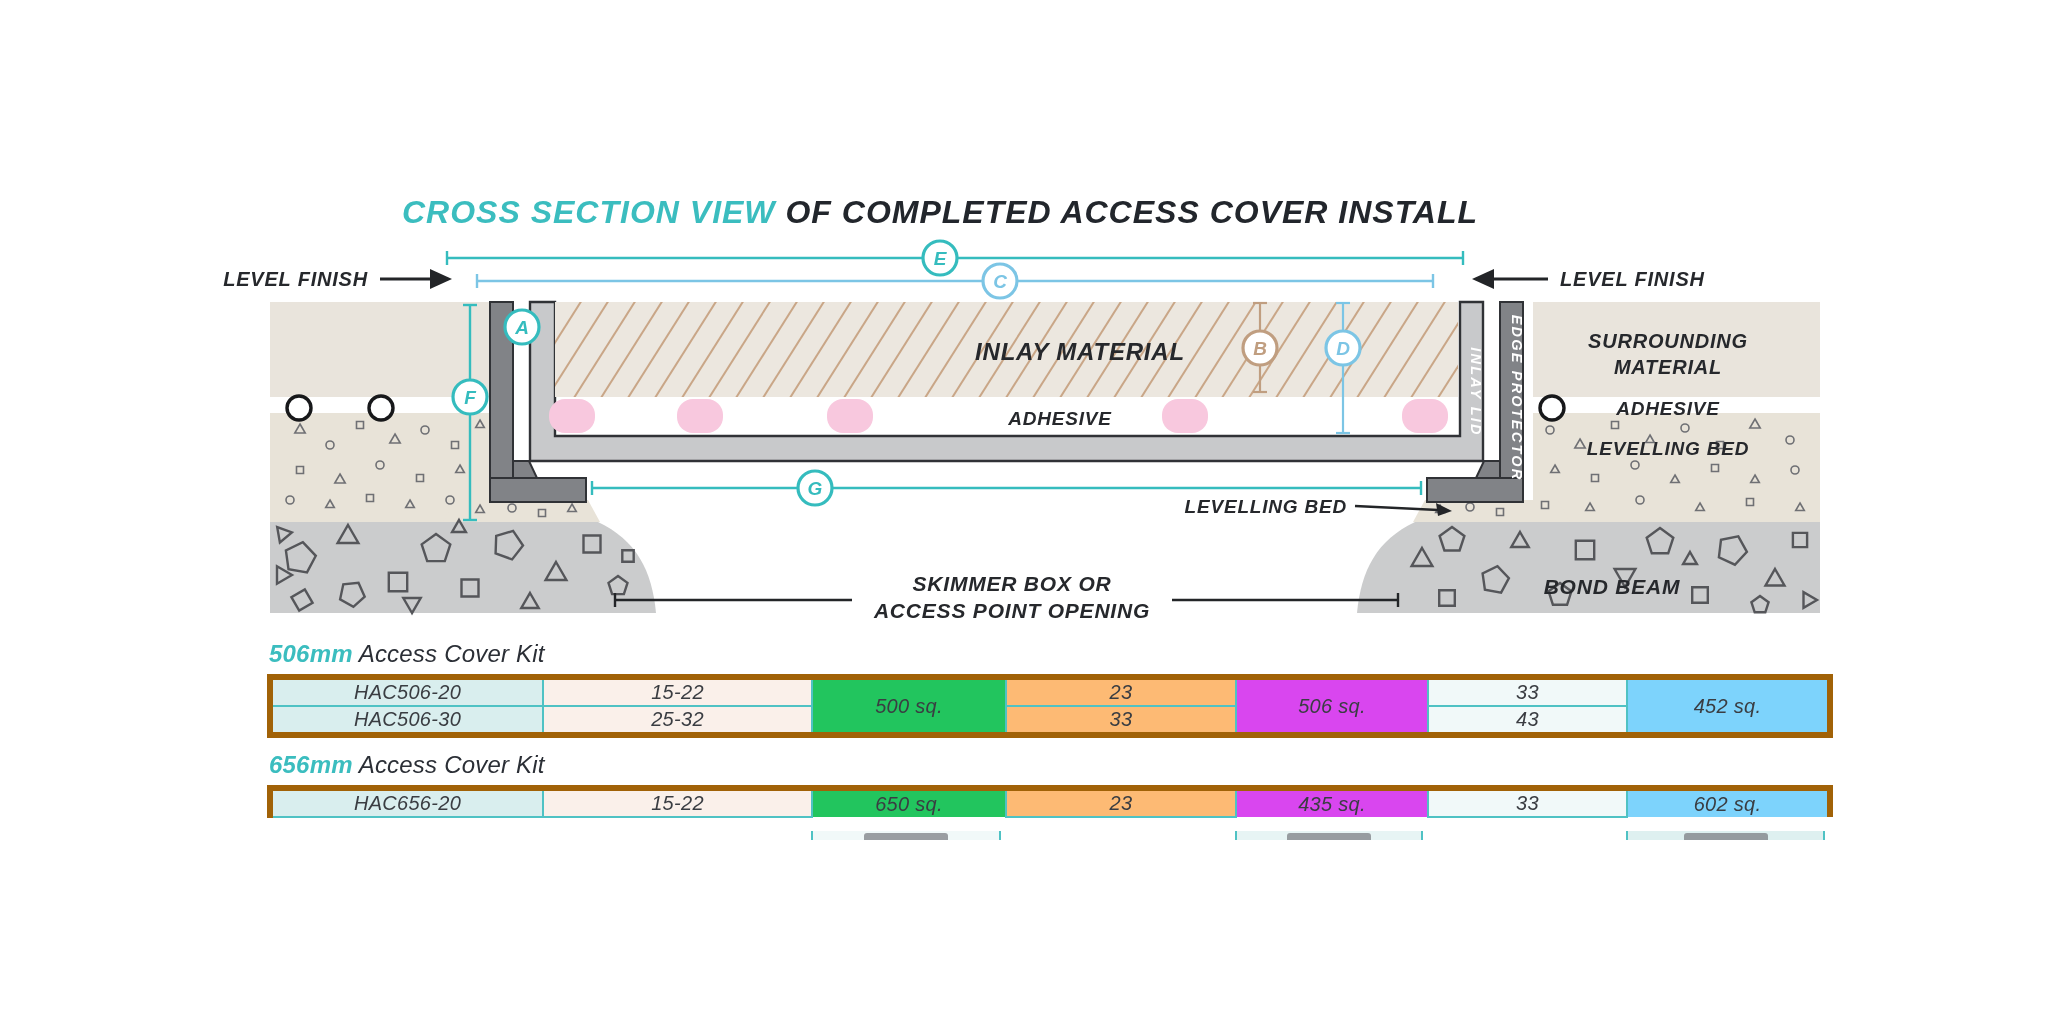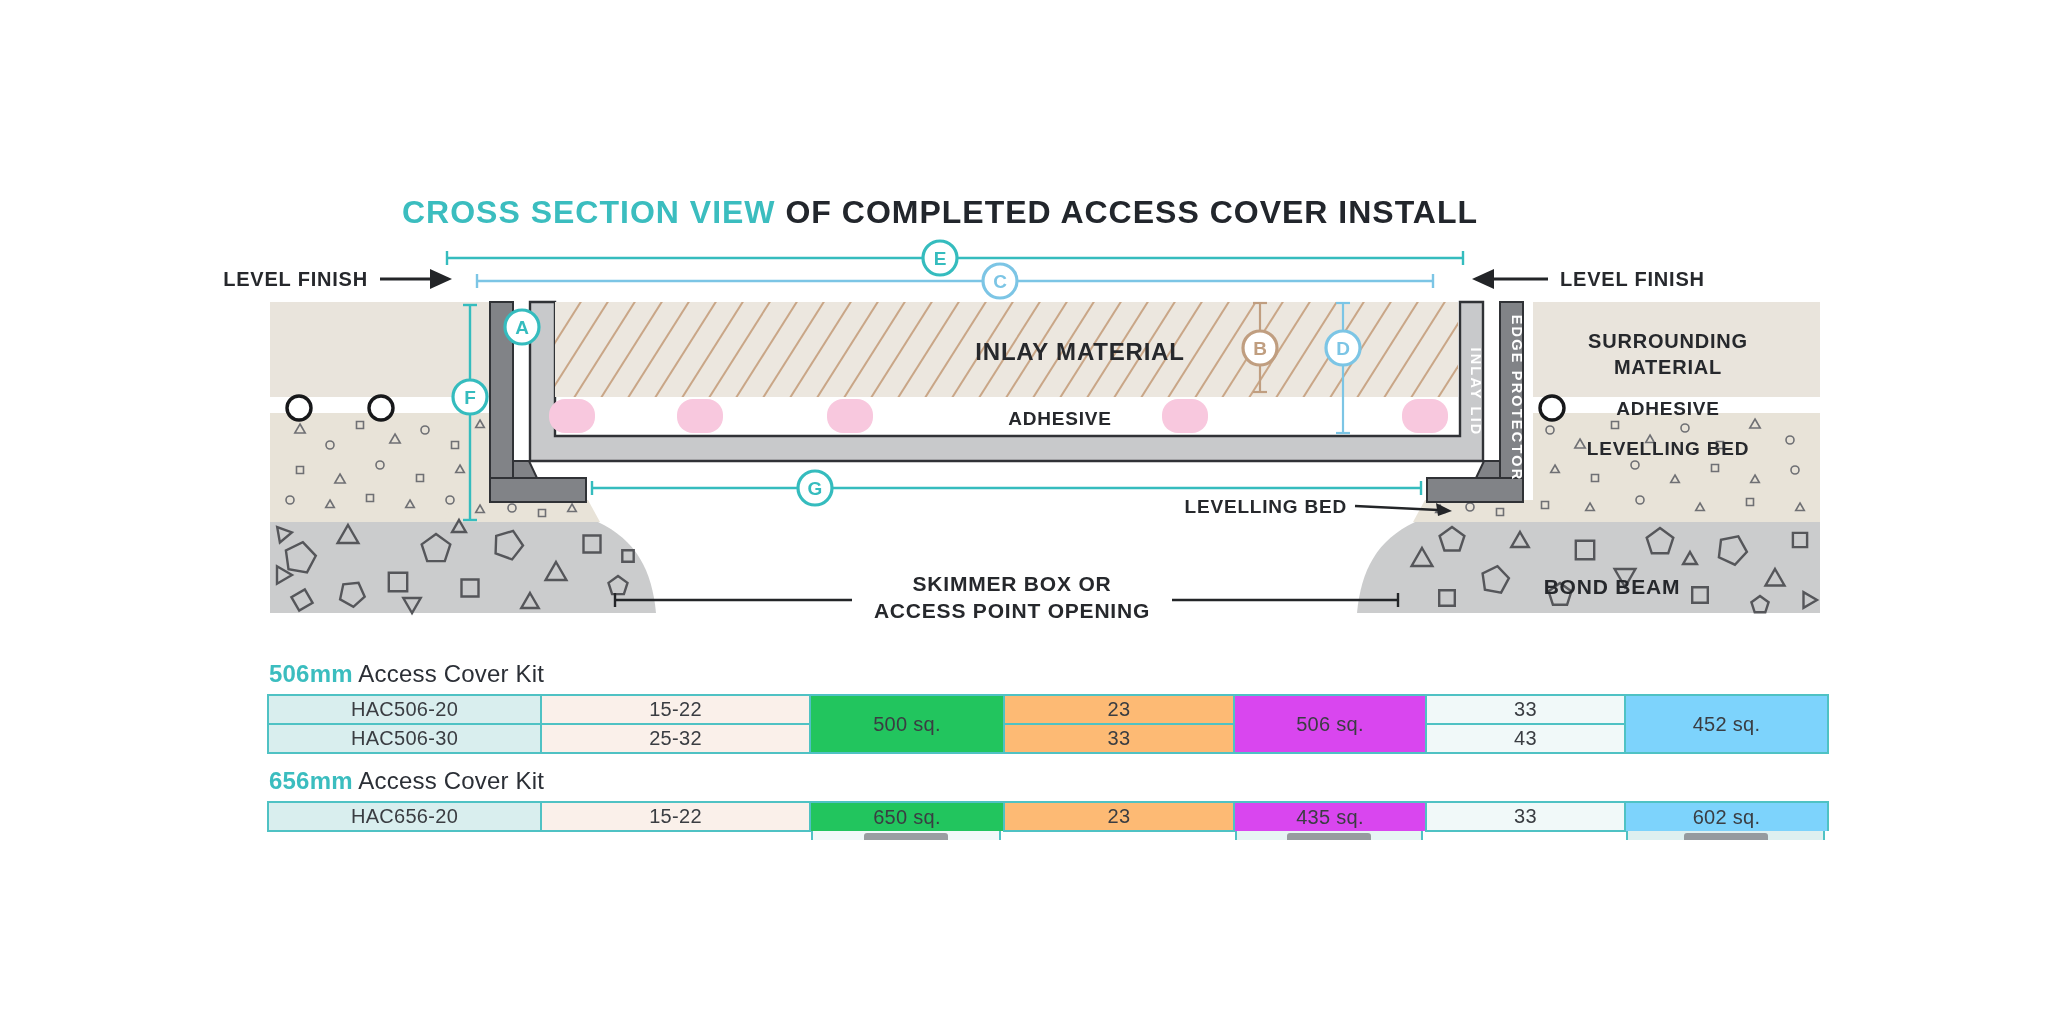--- a/index.html
+++ b/index.html
@@ -1,44 +1,44 @@
 <!DOCTYPE html>
 <html><head>
 <meta charset="utf-8">
 <style>
   * { margin:0; padding:0; box-sizing:border-box; }
   html,body { background:#ffffff; }
   .page {
     position:relative; width:1880px; height:1024px; background:#ffffff;
-    font-family:"Liberation Sans", sans-serif; overflow:hidden;
+    font-family:"Liberation Sans", sans-serif; overflow:hidden;font-style:italic;
   }
   
   .title {
     position:absolute; top:194px; left:0; right:0; text-align:center;
     font-size:32px; font-weight:800; letter-spacing:1px; color:#22262c;
   }
   .title .accent { color:#3bbdbf; }
   
   svg.diagram { position:absolute; top:0; left:0; }
   text { font-family:"Liberation Sans", sans-serif; }
   .lbl  { font-weight:700; fill:#26282c; letter-spacing:.8px; }
   .s24 { font-size:24px; } .s21 { font-size:21px; } .s20 { font-size:20px; } .s19 { font-size:19px; }
   .vtext { font-size:14.5px; font-weight:700; fill:#ffffff; letter-spacing:2.2px; }
   .dimletter { font-weight:800; font-size:19px; letter-spacing:0; }
   
-  .tables-wrap { position:absolute; left:267px; top:660px; width:1560px; }
+  .tables-wrap { position:absolute; left:267px; top:640px; width:1560px; }
   .kit-heading { font-size:24px; color:#2b2f36; margin:0 0 6px 2px; letter-spacing:.2px; }
   .kit-heading .accent { color:#3bbdbf; font-weight:700; }
   table.kit { border-collapse:collapse; table-layout:fixed; width:1560px; background:#fff;
               margin-bottom:13px; }
   table.kit td {
     border:2px solid #4fc2c4; height:29px; text-align:center; vertical-align:middle;
     font-size:20px; color:#3a3d42; letter-spacing:.3px;
   }
-  table.kit { border:2px solid #a16207;padding-left:32px; }
+  table.kit { border:6px solid #a16207;padding-left:32px; }
   td.c1 { background:#d9eeee; }
   td.c2 { background:#faf0ea; }
   td.c3 { background:#22c55e; border-left-width:5px; }
   td.c4 { background:#fdba74; }
   td.c5 { background:#d946ef; border-left-width:5px;margin-left:40px; }
   td.c6 { background:#f1f9f9; }
   td.c7 { background:#7dd3fc; border-left-width:3px; }
   table.kit2 { margin-bottom:0; border-bottom:0; }
   table.kit2 td.c3, table.kit2 td.c5, table.kit2 td.c7 { border-bottom:0; }
   

